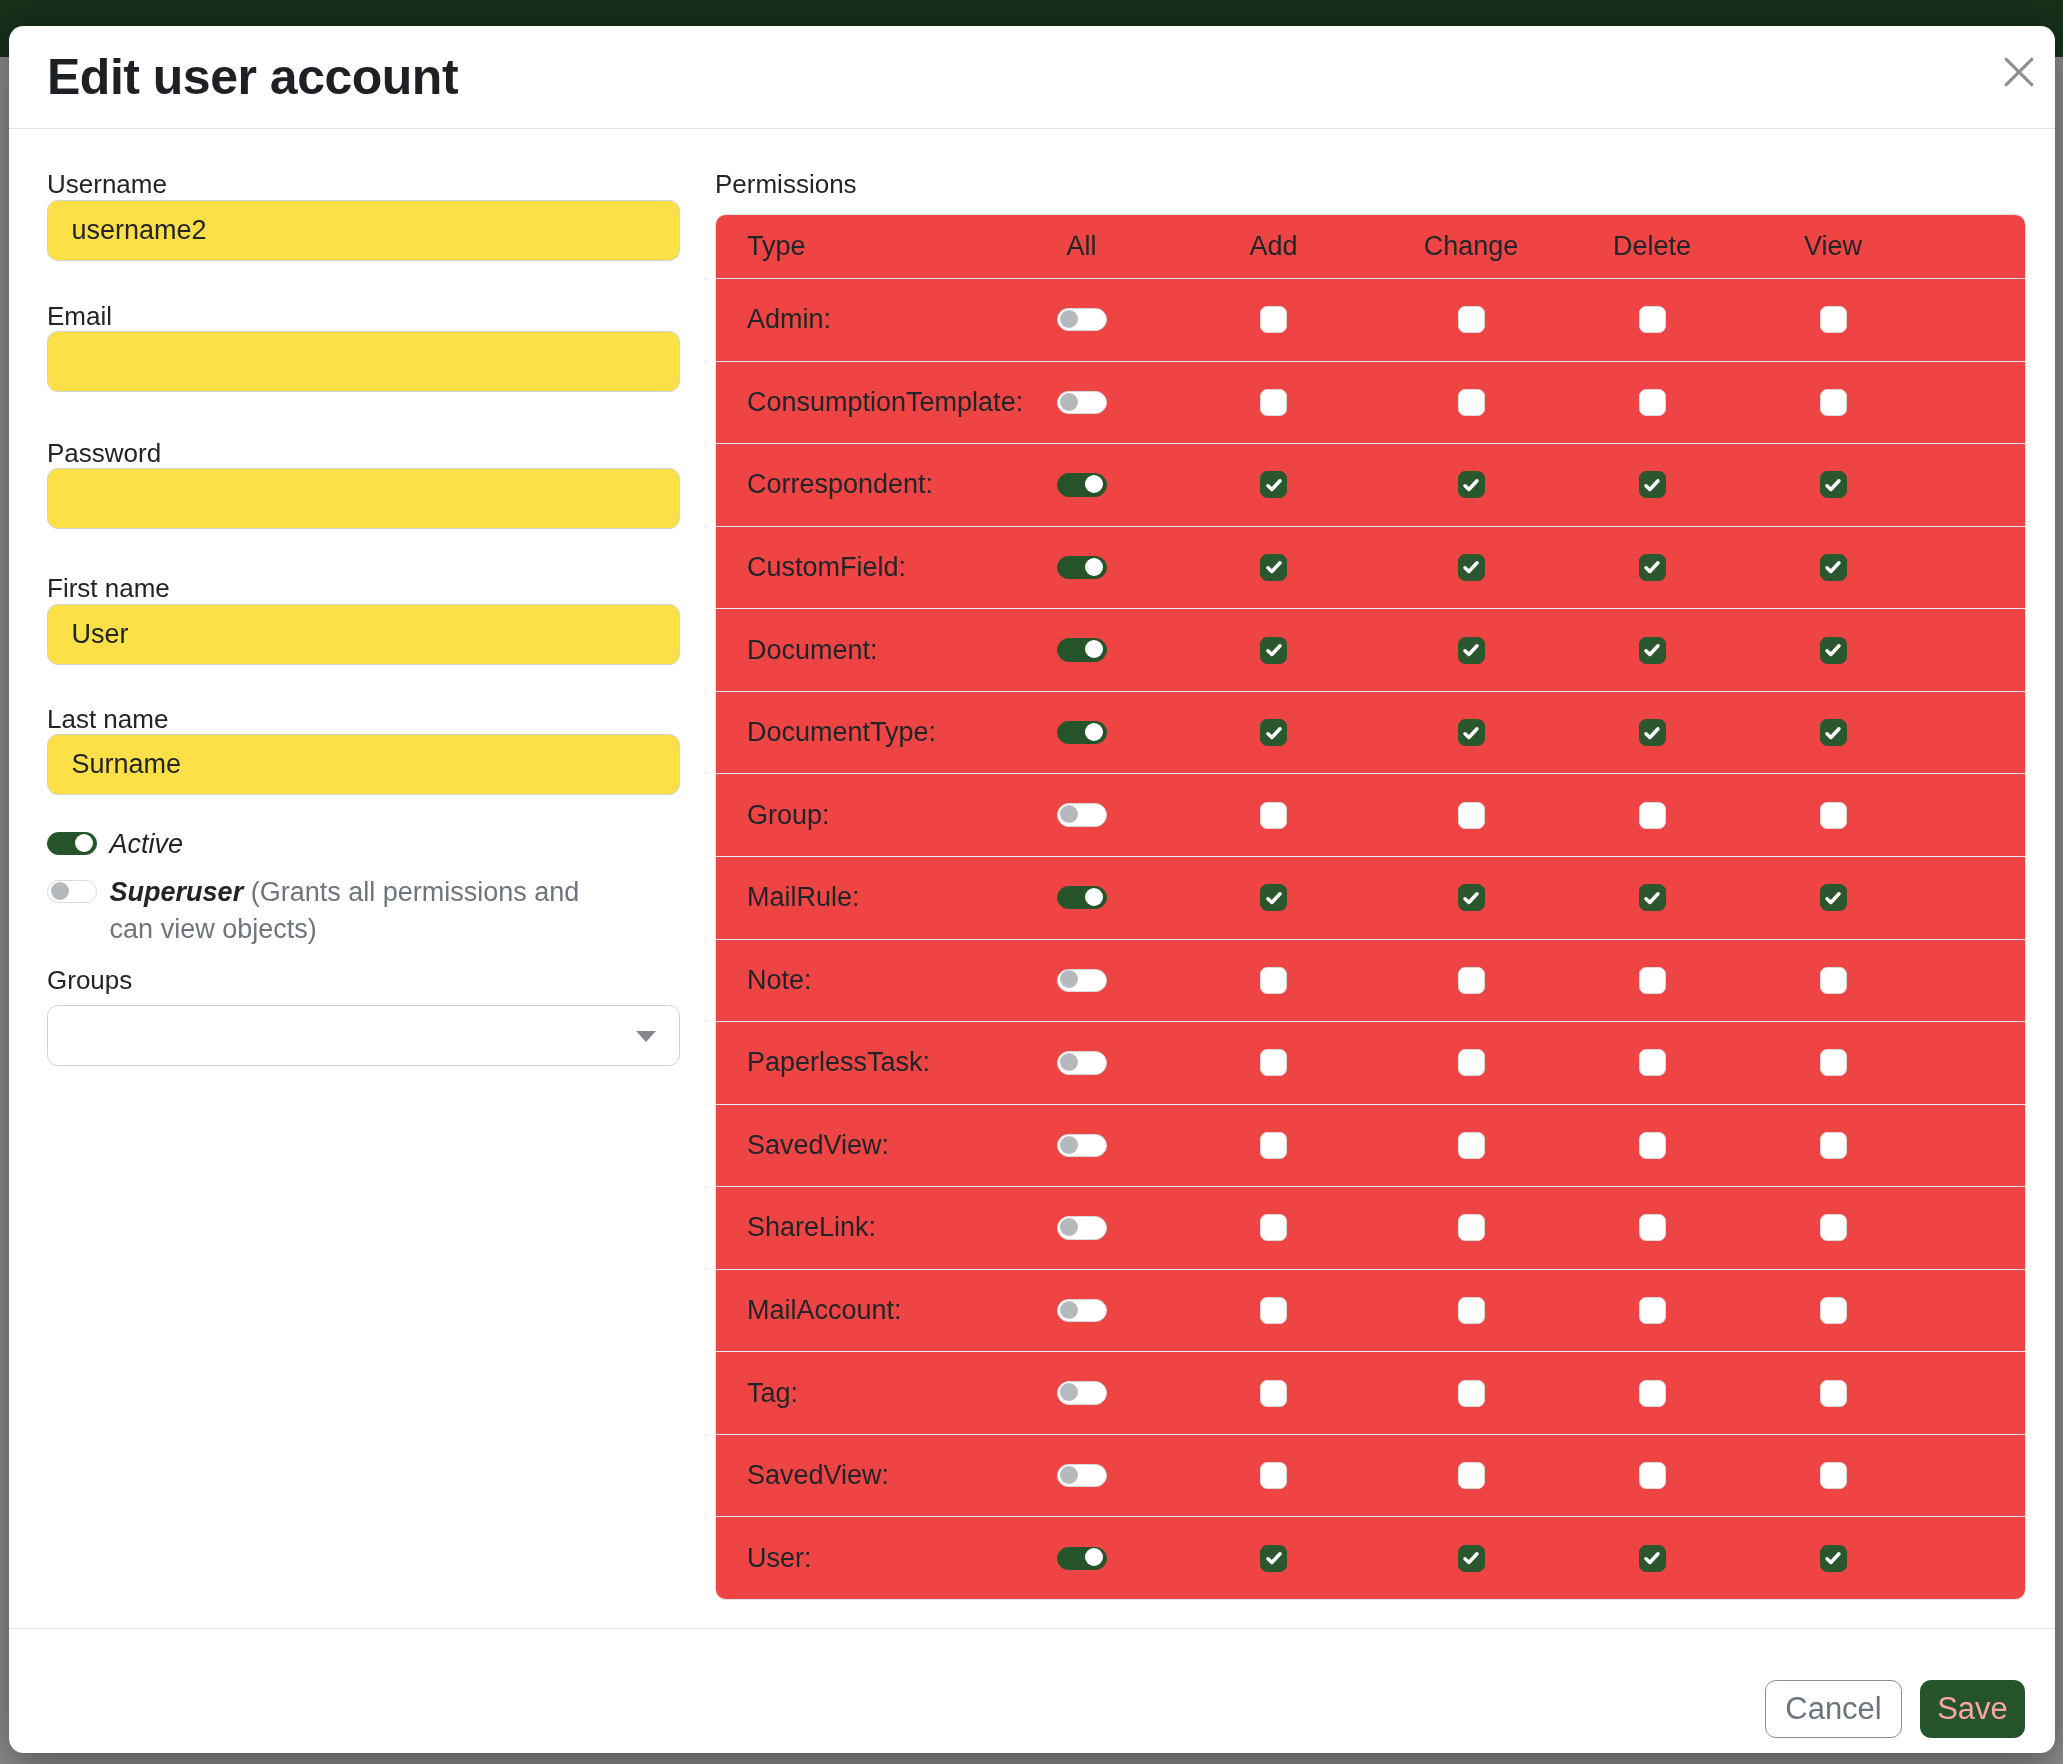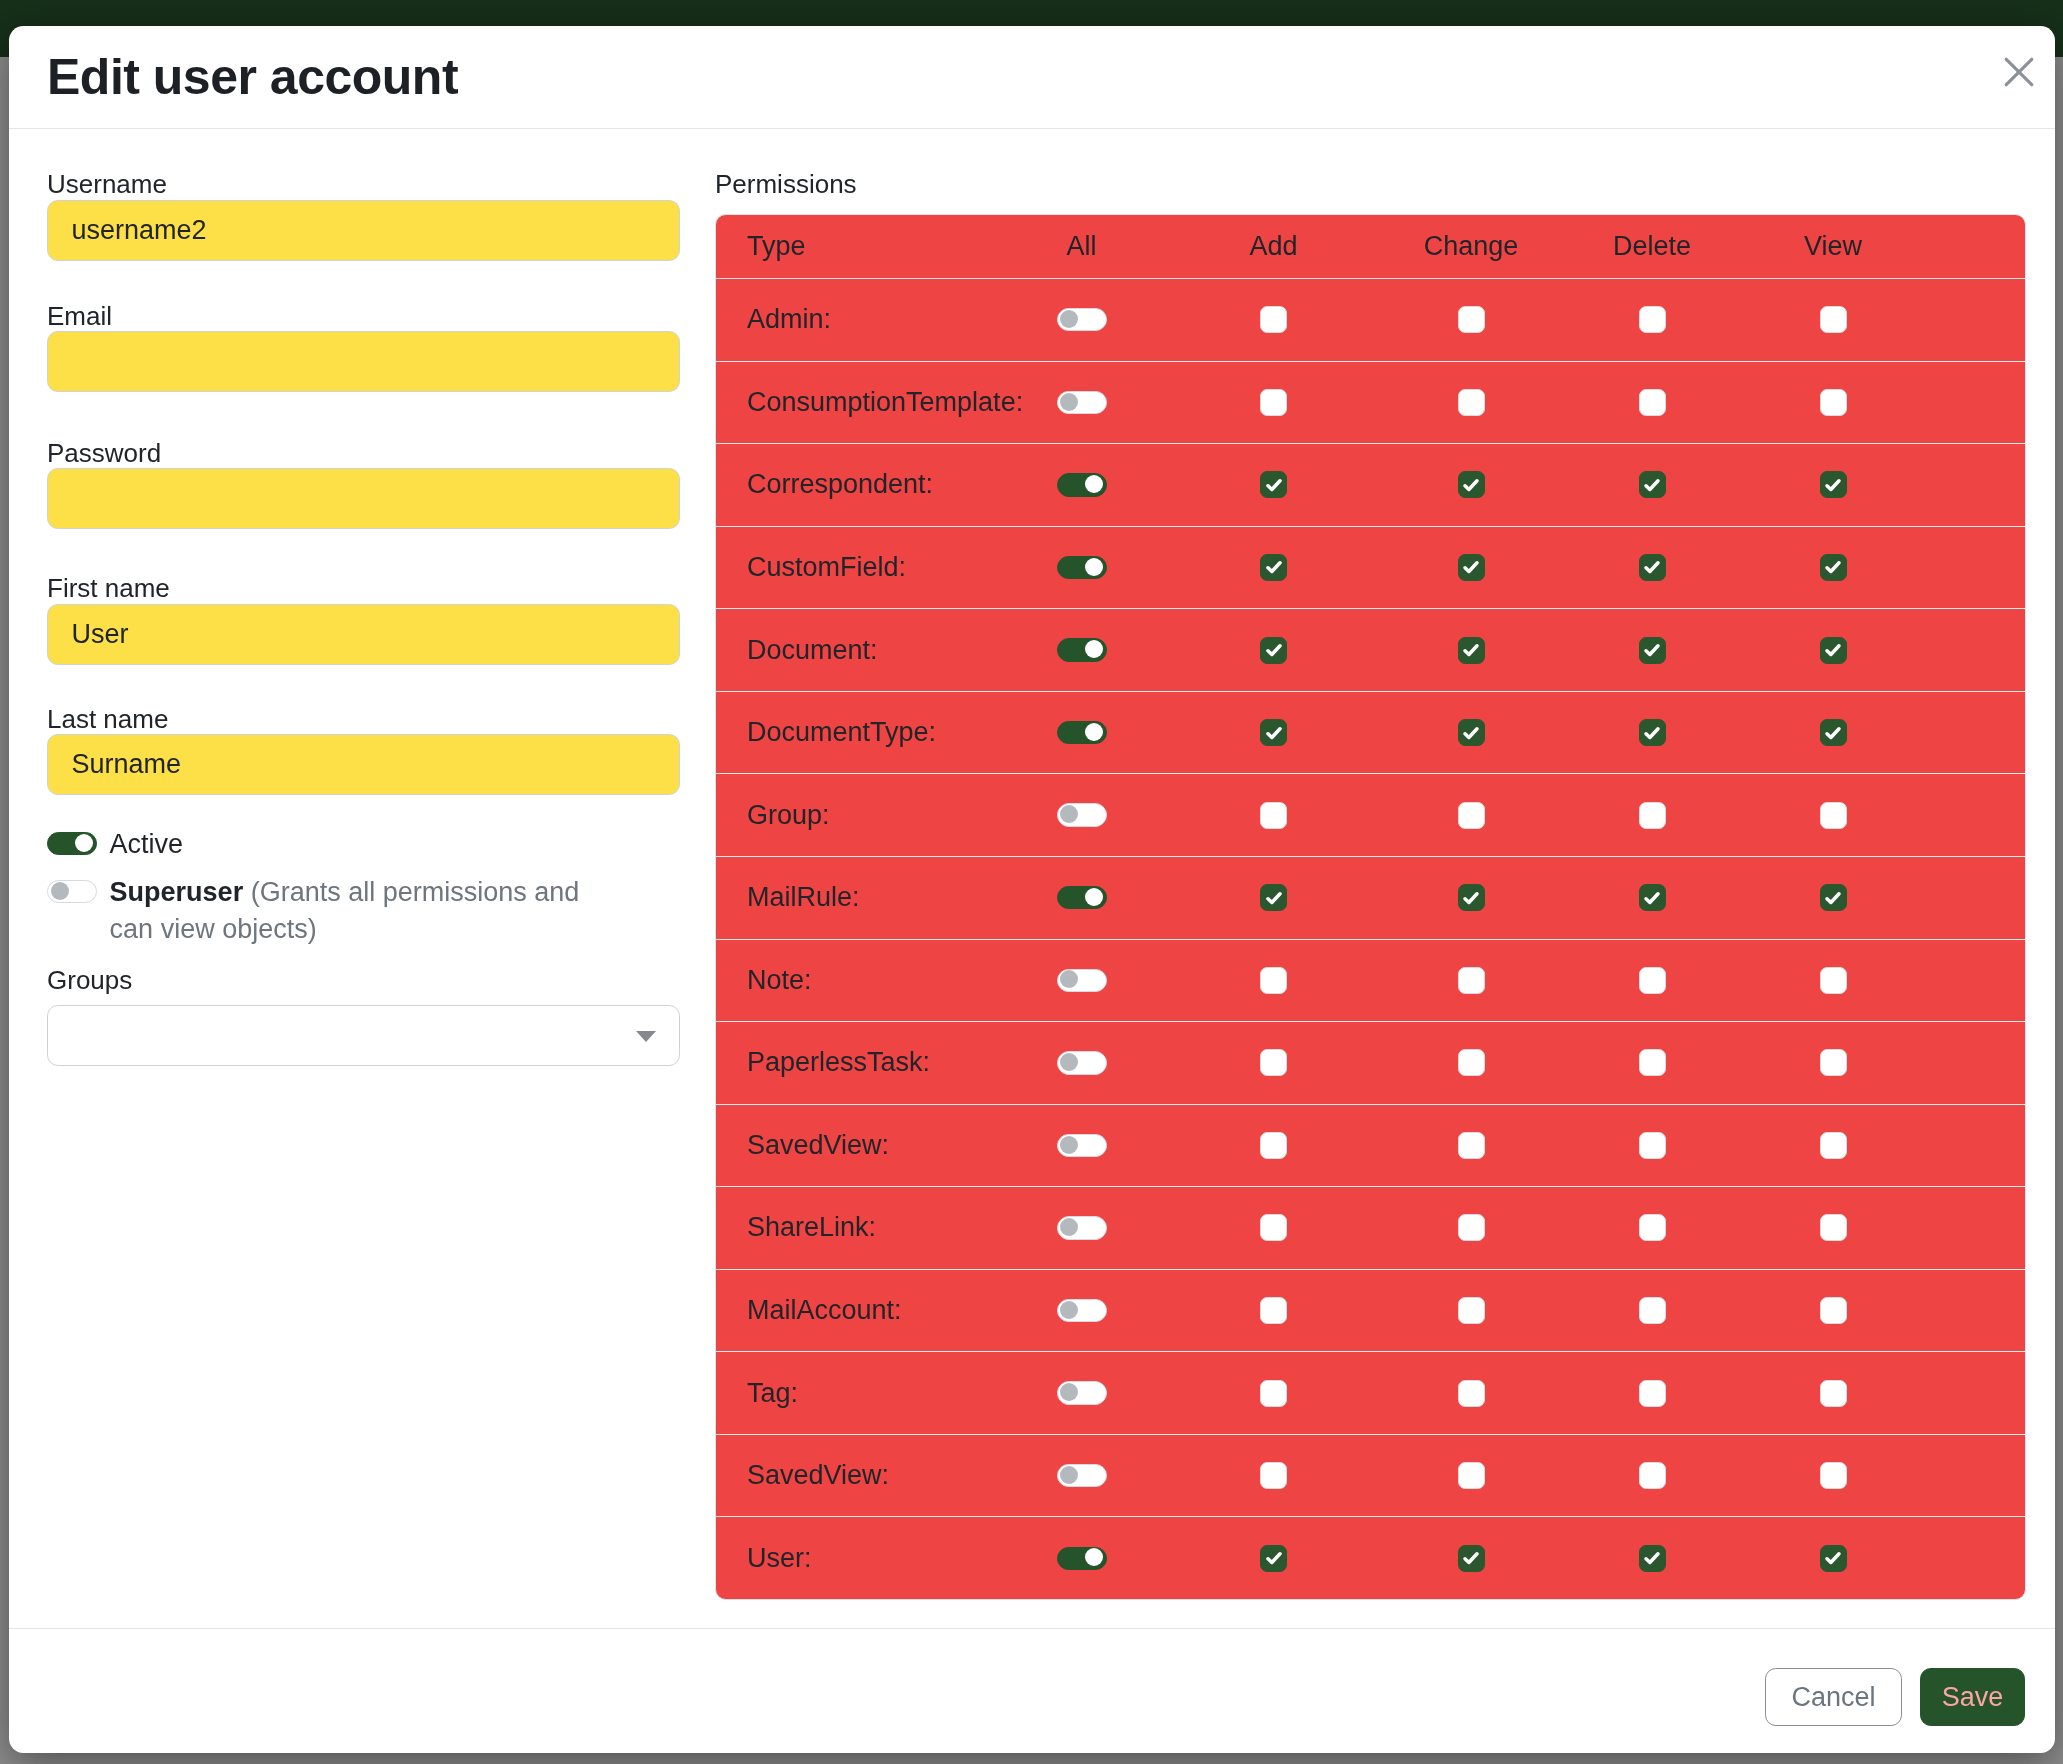--- a/index.html
+++ b/index.html
@@ -57,21 +57,21 @@
     position:absolute; top:2.7px; width:18px; height:18px; border-radius:50%;
   }
   .switch.off { background:#ffffff; border:1.8px solid #d6dadd; }
   .switch.off .knob { left:2.7px; top:0.9px; background:#b4b9be; }
   .switch.on { background:#25542a; border:1.8px solid #25542a; }
   .switch.on .knob { right:2.7px; top:0.9px; background:#ffffff; }
   .switch-row {
     position:absolute; left:38px; display:flex; align-items:flex-start; gap:12.6px;
   }
   .switch-row .stext { font-size:27px; line-height:37px; color:#212529; width:520px; margin-top:-6.3px; }
-  .switch-row .stext .sname { color:#212529; }
+  .switch-row .stext .sname { color:#212529;font-style:italic; }
   .switch-row .stext .sname.bold { font-weight:700; }
   .switch-row .stext .snote { color:#6e757c; }
   
   .gselect {
     position:absolute; left:38px; top:979px; width:633px; height:61px;
     border:1.8px solid #ced3d8; border-radius:10.8px; background:#fff; cursor:pointer;
   }
   .gselect .caret {
     position:absolute; right:23.4px; top:25px;
     width:0; height:0;
@@ -104,22 +104,22 @@
   .cbox.off { background:#fff; border:1.8px solid #d8dcdf; }
   .cbox.on { background:#2a572d; border:1.8px solid #2a572d; }
   .cbox svg { display:none; }
   .cbox.on svg { display:block; }
   
   .modal-footer {
     position:absolute; left:0; top:1602px; width:100%; height:125px;
     border-top:1.8px solid #e4e7ea;
   }
   .btn {
-    position:absolute; top:39px; height:58px; border-radius:10.8px;
-    font-size:27px; font-family:"Liberation Sans", sans-serif;
+    position:absolute; top:51px; height:58px; border-radius:10.8px;
+    font-size:31px; font-family:"Liberation Sans", sans-serif;
     display:flex; align-items:center; justify-content:center; cursor:pointer;
   }
   .btn-cancel {
     left:1756px; width:137px;
     background:#fff; border:1.8px solid #878e95; color:#6c757d;
   }
   .btn-save {
     left:1911px; width:105px;
     background:#25542a; border:1.8px solid #25542a; color:#fca5a5;
   }

